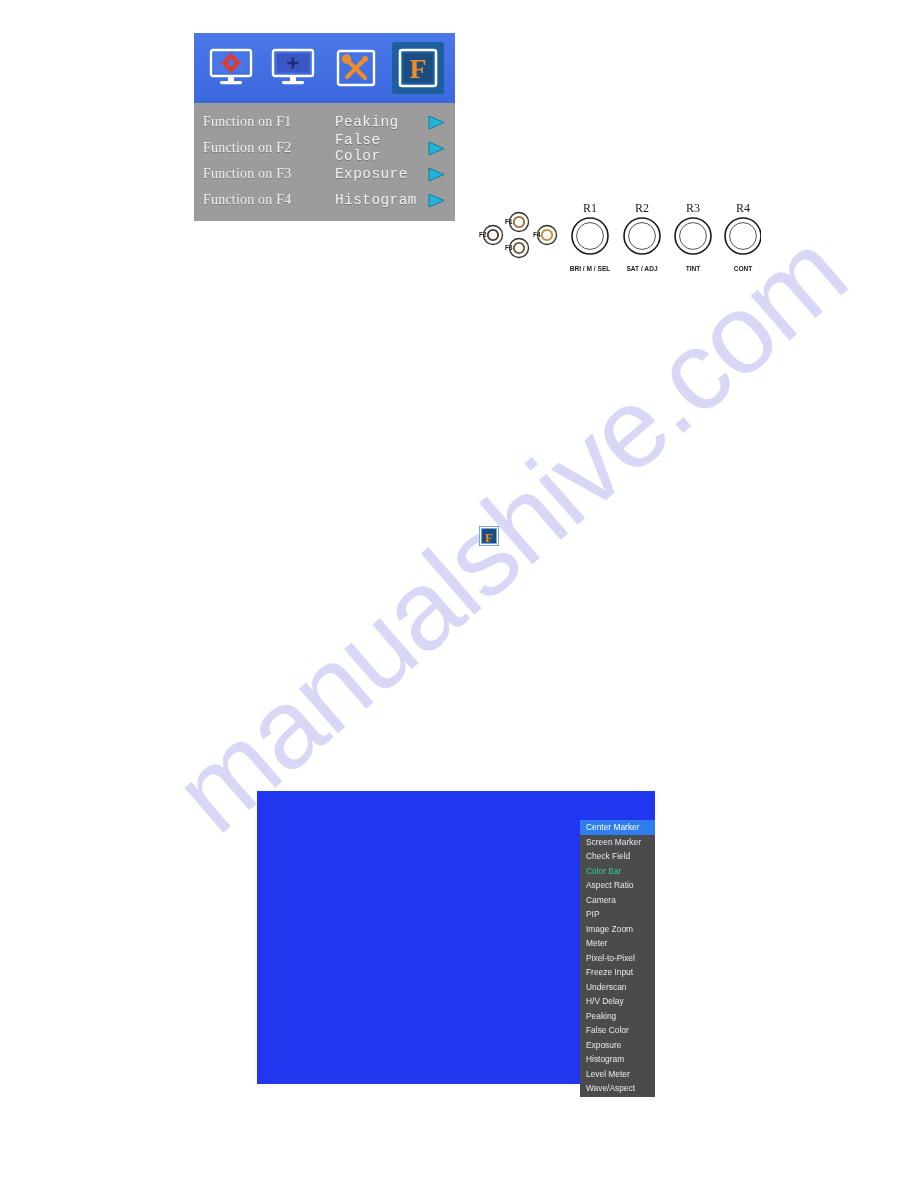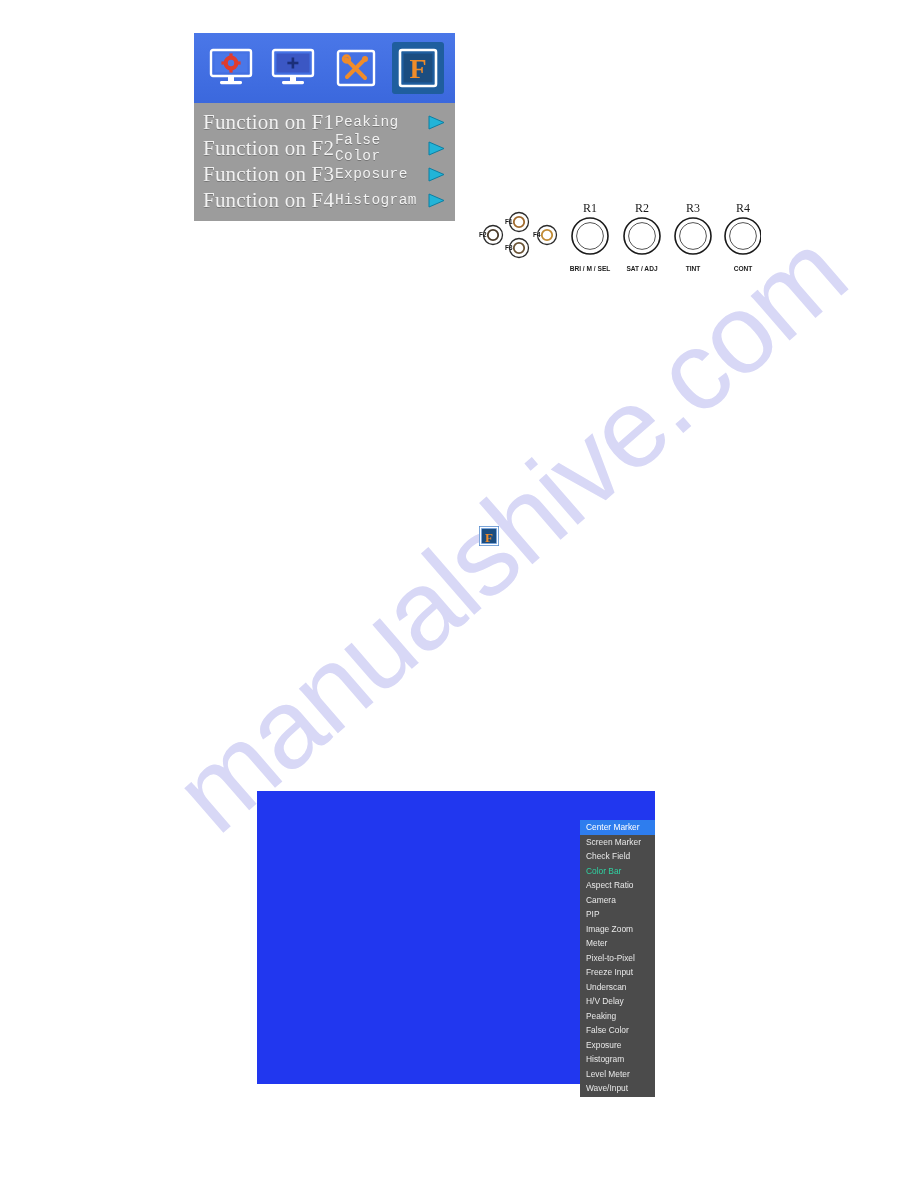--- a/index.html
+++ b/index.html
@@ -79,21 +79,21 @@
     display: flex;
     align-items: center;
     height: 26px;
     padding: 0 10px 0 9px;
     box-sizing: border-box;
   }
   .osd-label {
     flex: 0 0 132px;
     color: #f2f2f2;
     font-family: "Liberation Serif", serif;
-    font-size: 21px;
+    font-size: 14px;
     letter-spacing: 0.2px;
     text-shadow: 0 1px 0 rgba(0,0,0,.25);
   }
   .osd-value {
     flex: 1 1 auto;
     color: #f2f2f2;
     font-family: "Liberation Mono", monospace;
     font-size: 14.5px;
     letter-spacing: 0.4px;
     text-shadow: 0 1px 0 rgba(0,0,0,.25);
@@ -358,15 +358,15 @@
     <div class="screen-item">Meter</div>
     <div class="screen-item">Pixel-to-Pixel</div>
     <div class="screen-item">Freeze Input</div>
     <div class="screen-item">Underscan</div>
     <div class="screen-item">H/V Delay</div>
     <div class="screen-item">Peaking</div>
     <div class="screen-item">False Color</div>
     <div class="screen-item">Exposure</div>
     <div class="screen-item">Histogram</div>
     <div class="screen-item">Level Meter</div>
-    <div class="screen-item">Wave/Input</div>
+    <div class="screen-item">Wave/Aspect</div>
   </div>
 </div>
 
 </body></html>

